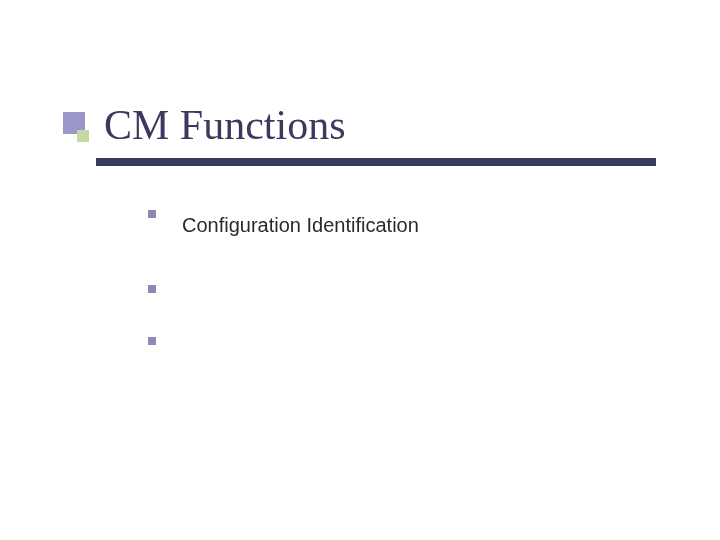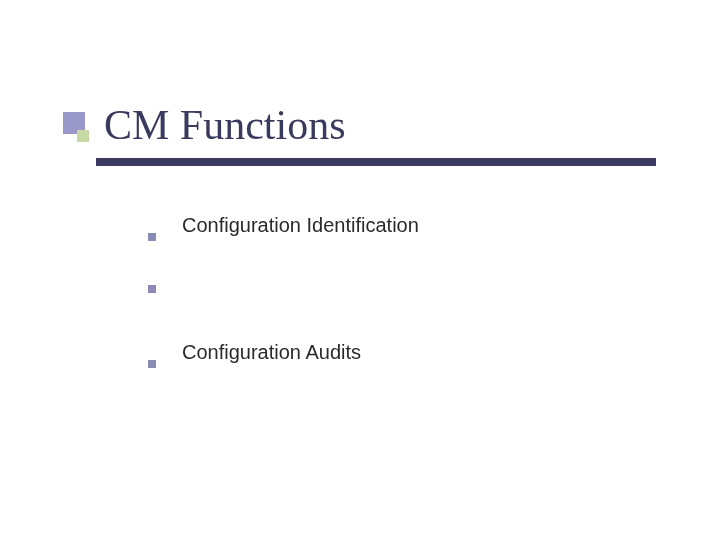--- a/index.html
+++ b/index.html
@@ -63,21 +63,21 @@
       margin-left: 28px;
       margin-top: 4px;
       width: 560px;
     }
     .bullets {
       margin-top: 36px;
       margin-left: 72px;
     }
     .bullet-item {
       display: flex;
-      align-items: flex-end;
+      align-items: flex-start;
       margin-bottom: 36px;
     }
     .bullet-marker {
       width: 7px;
       height: 7px;
       background: #8a8ab5;
       margin-right: 22px;
       flex-shrink: 0;
     }
     .bullet-text {
@@ -101,16 +101,15 @@
   <div class="bullets">
     <div class="bullet-item">
       <div class="bullet-marker"></div>
       <span class="bullet-text">Configuration Identification</span>
     </div>
     <div class="bullet-item">
       <div class="bullet-marker"></div>
     </div>
     <div class="bullet-item">
       <div class="bullet-marker"></div>
-      <span class="bullet-text">Configuration Audits</span>
     </div>
   </div>
 </div>
 
 </body></html>

